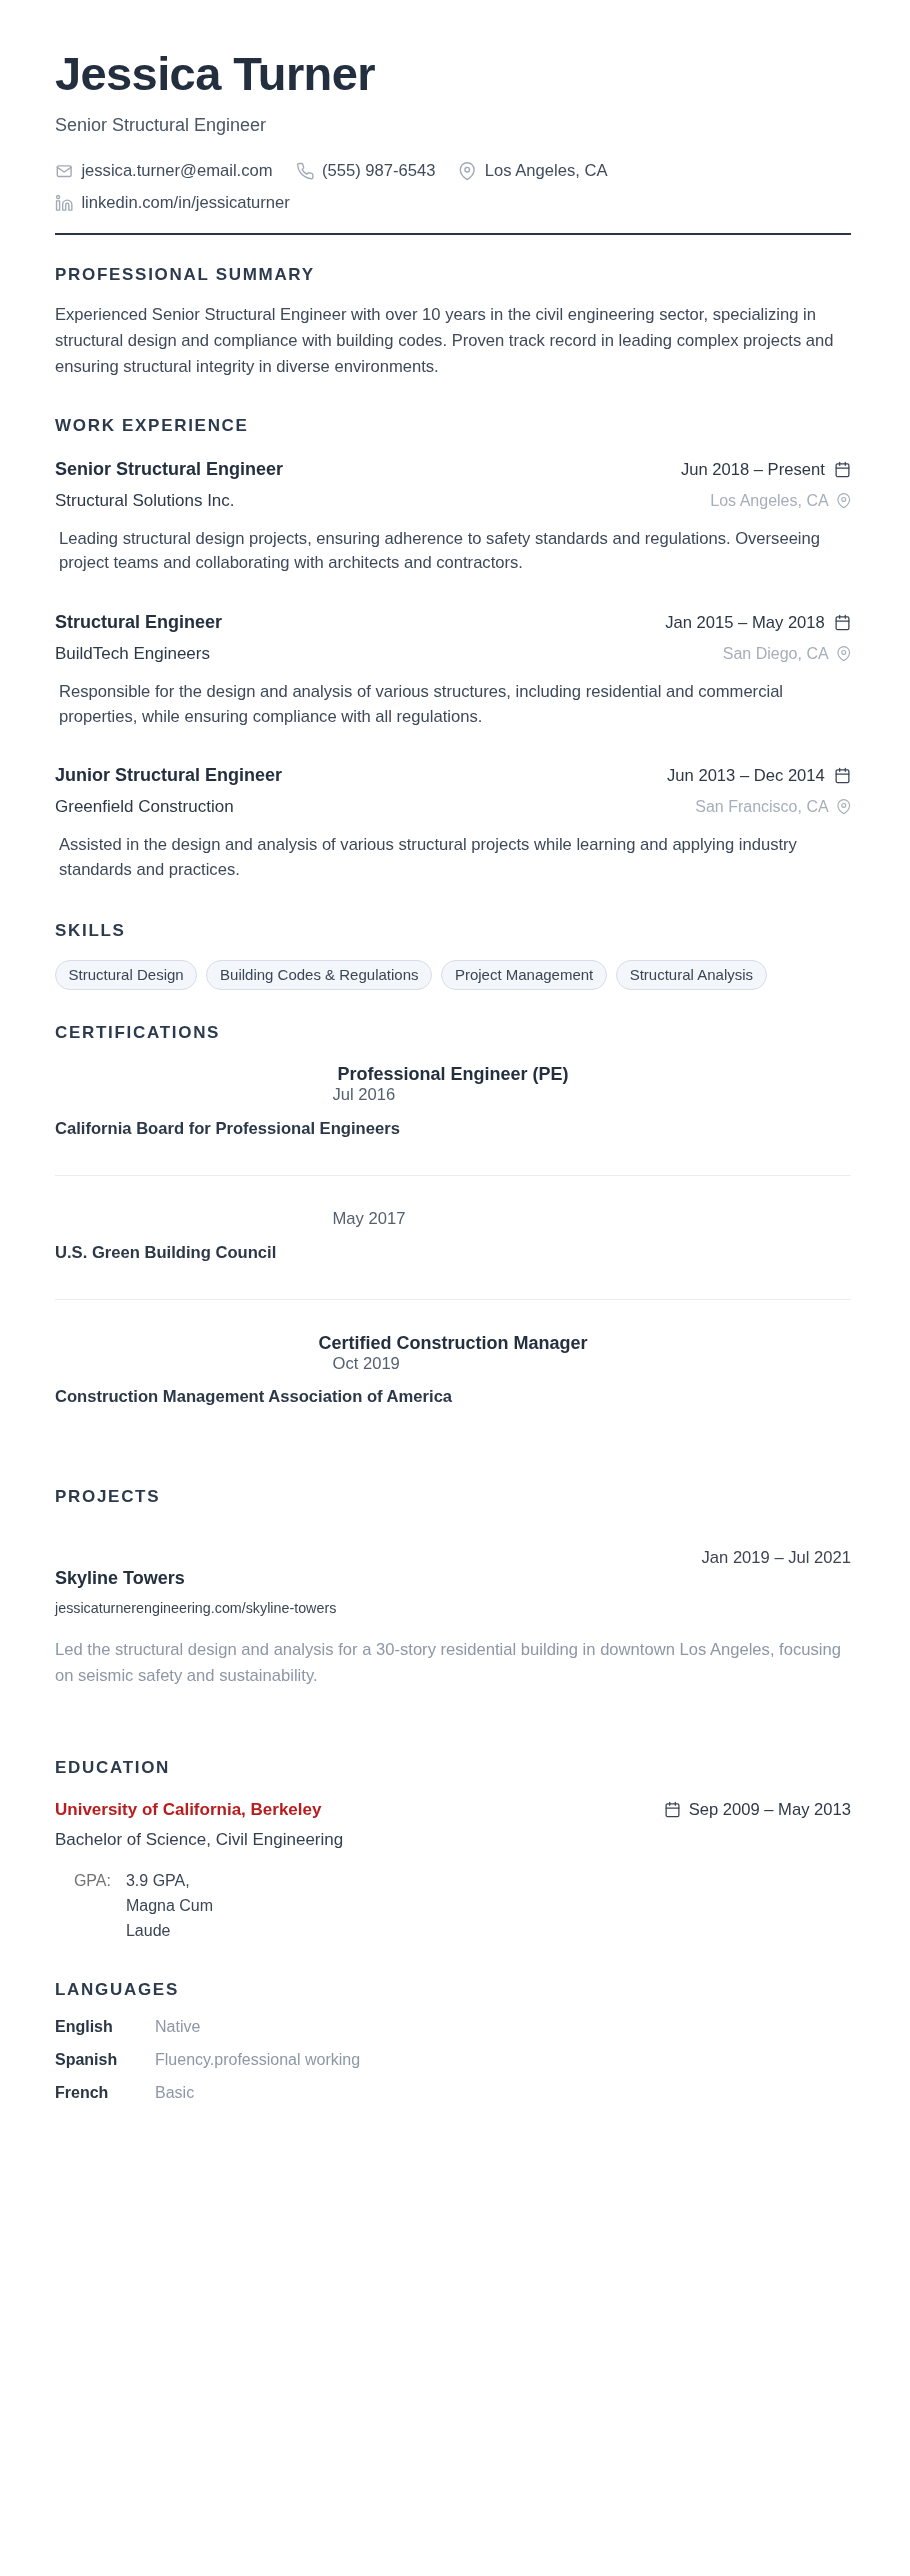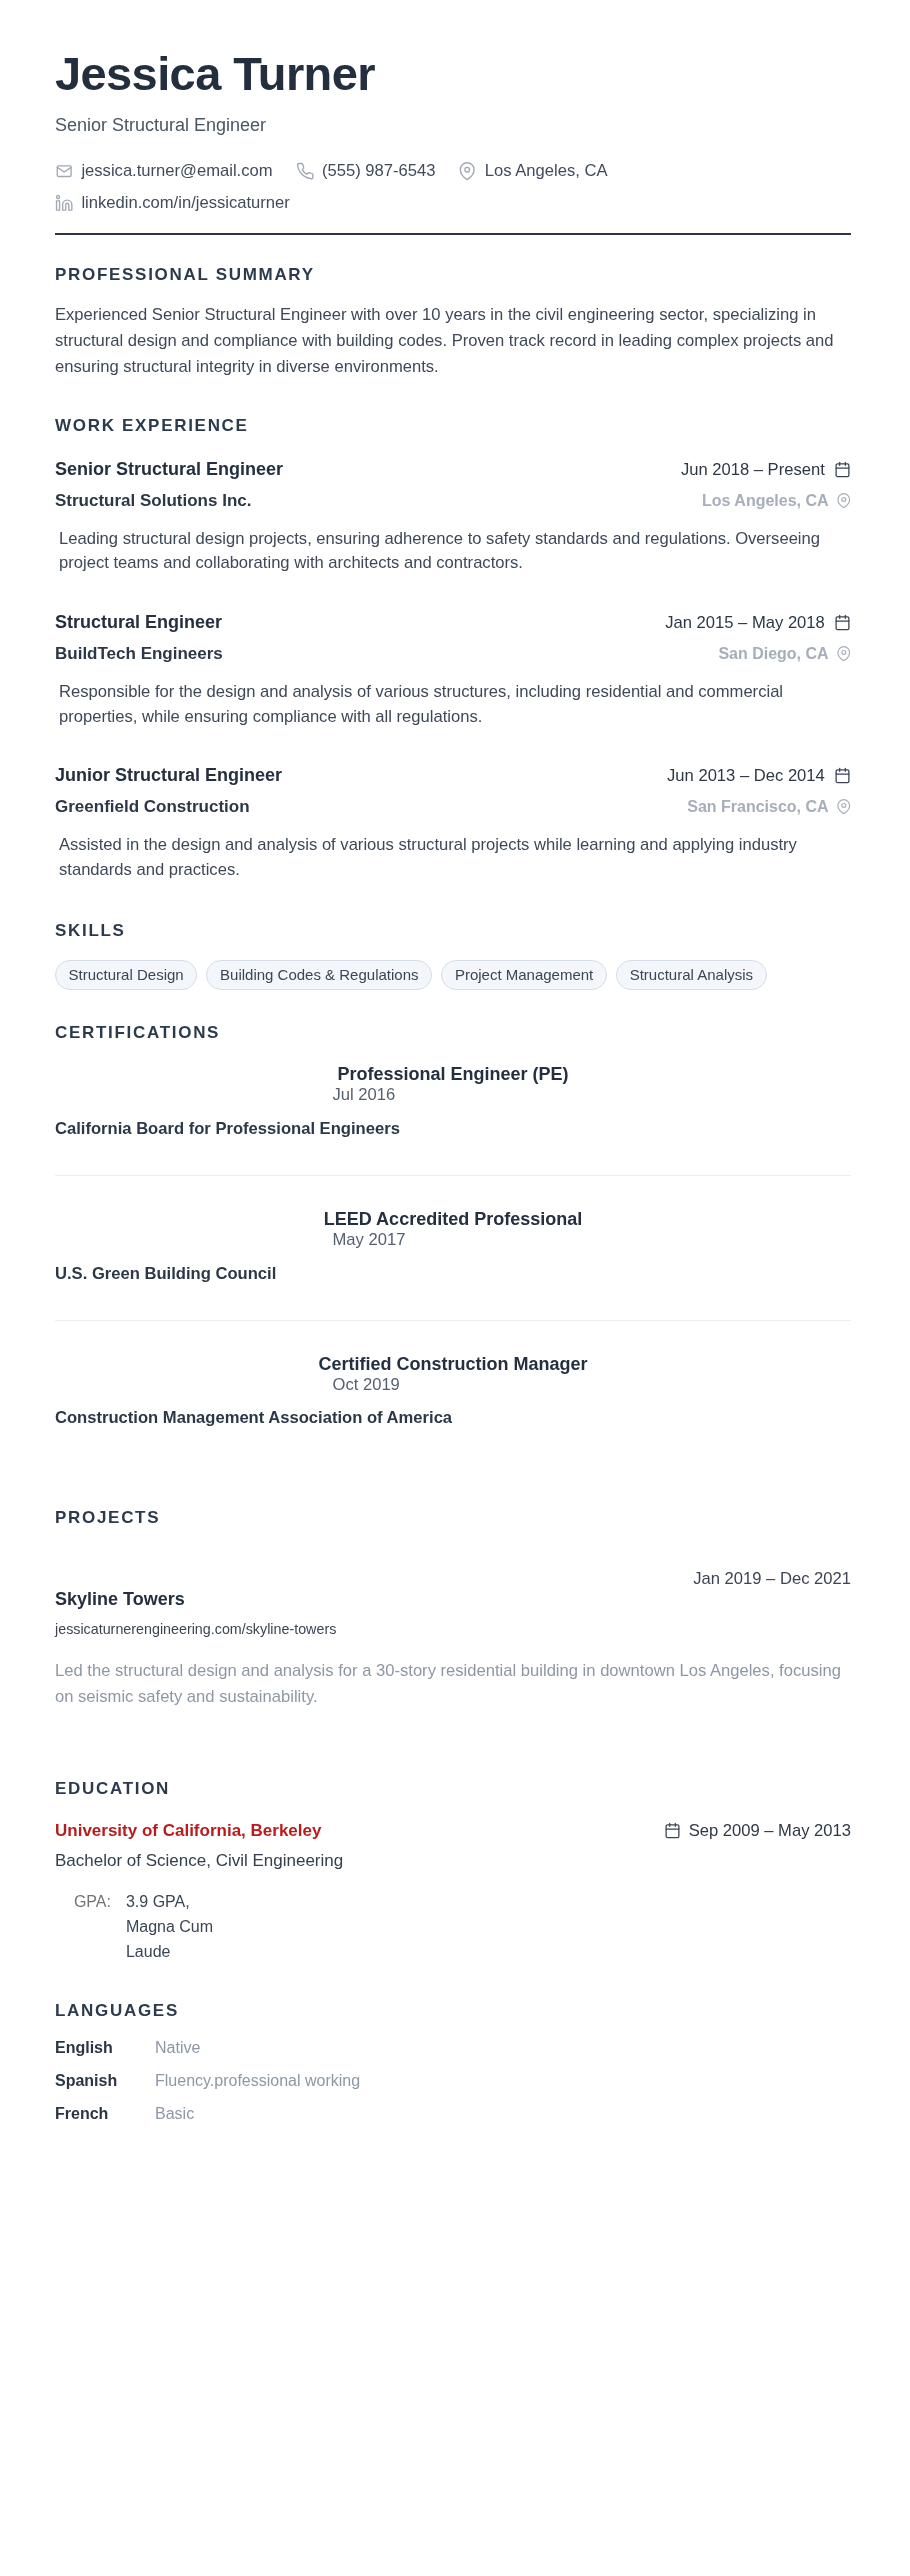--- a/index.html
+++ b/index.html
@@ -70,21 +70,21 @@
   
   .job { margin-top: 23px; }
   .job + .job { margin-top: 36px; }
   .row-between { display: flex; justify-content: space-between; align-items: center; }
   .job-title { font-size: 18px; font-weight: 700; color: #242f3f; }
   .job-date {
     display: flex; align-items: center; gap: 9.2px;
     font-size: 16.6px; color: #2c3845;
   }
   .job-date svg, .edu-date svg { width: 17px; height: 17px; color: #3b4455; }
-  .company-row { margin-top: 10.3px; font-weight: bold; }
+  .company-row { margin-top: 10.3px; }
   .company { font-size: 17px; color: #2c3848; }
   .location {
     display: flex; align-items: center; gap: 6.9px;
     font-size: 16px; color: #a6aeba;
   }
   .location svg { width: 15.5px; height: 15.5px; color: #a6aeba; }
   .job-desc {
     margin-top: 16px;
     padding-left: 4px;
     font-size: 16.6px;
@@ -300,21 +300,20 @@
         <div class="cert-title">Professional Engineer (PE)</div>
         <div class="cert-date">Jul 2016</div>
       </div>
       <div class="cert-issuer">California Board for Professional Engineers</div>
     </div>
 
     <hr class="cert-divider">
 
     <div class="cert">
       <div class="cert-head">
-        <div class="cert-title">LEED Accredited Professional</div>
         <div class="cert-date">May 2017</div>
       </div>
       <div class="cert-issuer">U.S. Green Building Council</div>
     </div>
 
     <hr class="cert-divider">
 
     <div class="cert">
       <div class="cert-head">
         <div class="cert-title">Certified Construction Manager</div>
@@ -322,21 +321,21 @@
       </div>
       <div class="cert-issuer">Construction Management Association of America</div>
     </div>
   </section>
 
   <section class="sec-projects">
     <h2>PROJECTS</h2>
     <div class="proj">
       <div class="row-between">
         <div class="proj-title">Skyline Towers</div>
-        <div class="proj-date">Jan 2019 – Dec 2021</div>
+        <div class="proj-date">Jan 2019 – Jul 2021</div>
       </div>
       <div class="proj-url">jessicaturnerengineering.com/skyline-towers</div>
       <p class="gray-desc">Led the structural design and analysis for a 30-story residential building in downtown Los Angeles, focusing on seismic safety and sustainability.</p>
     </div>
   </section>
 
 
   <section class="sec-education">
     <h2>EDUCATION</h2>
     <div class="edu">

